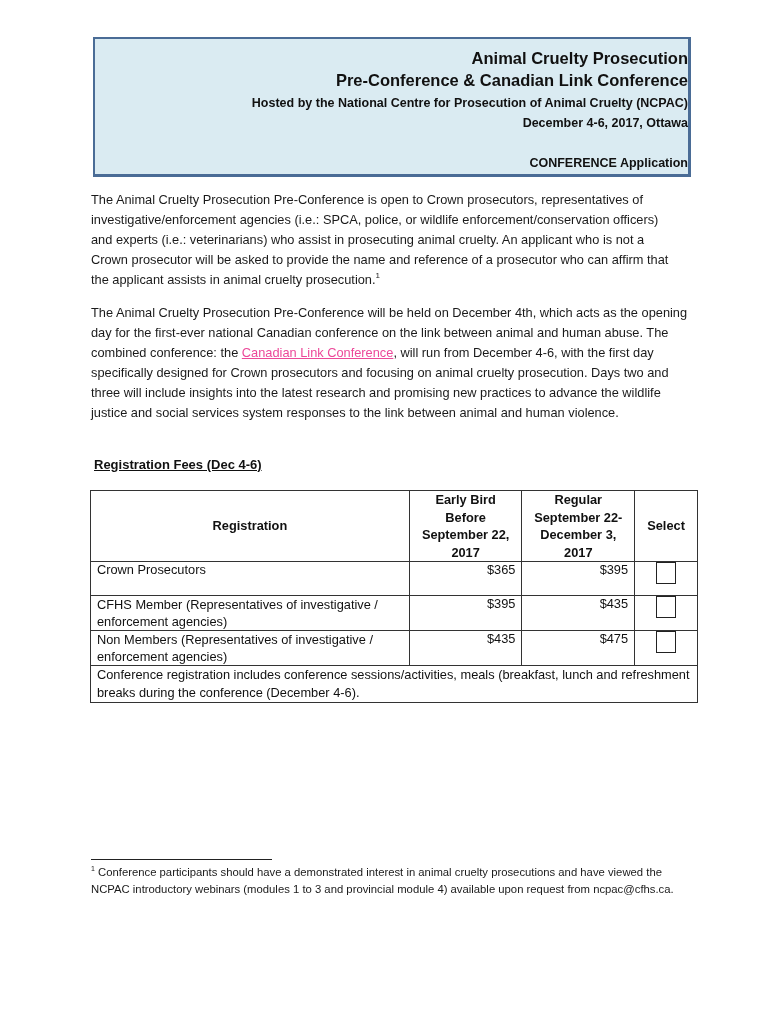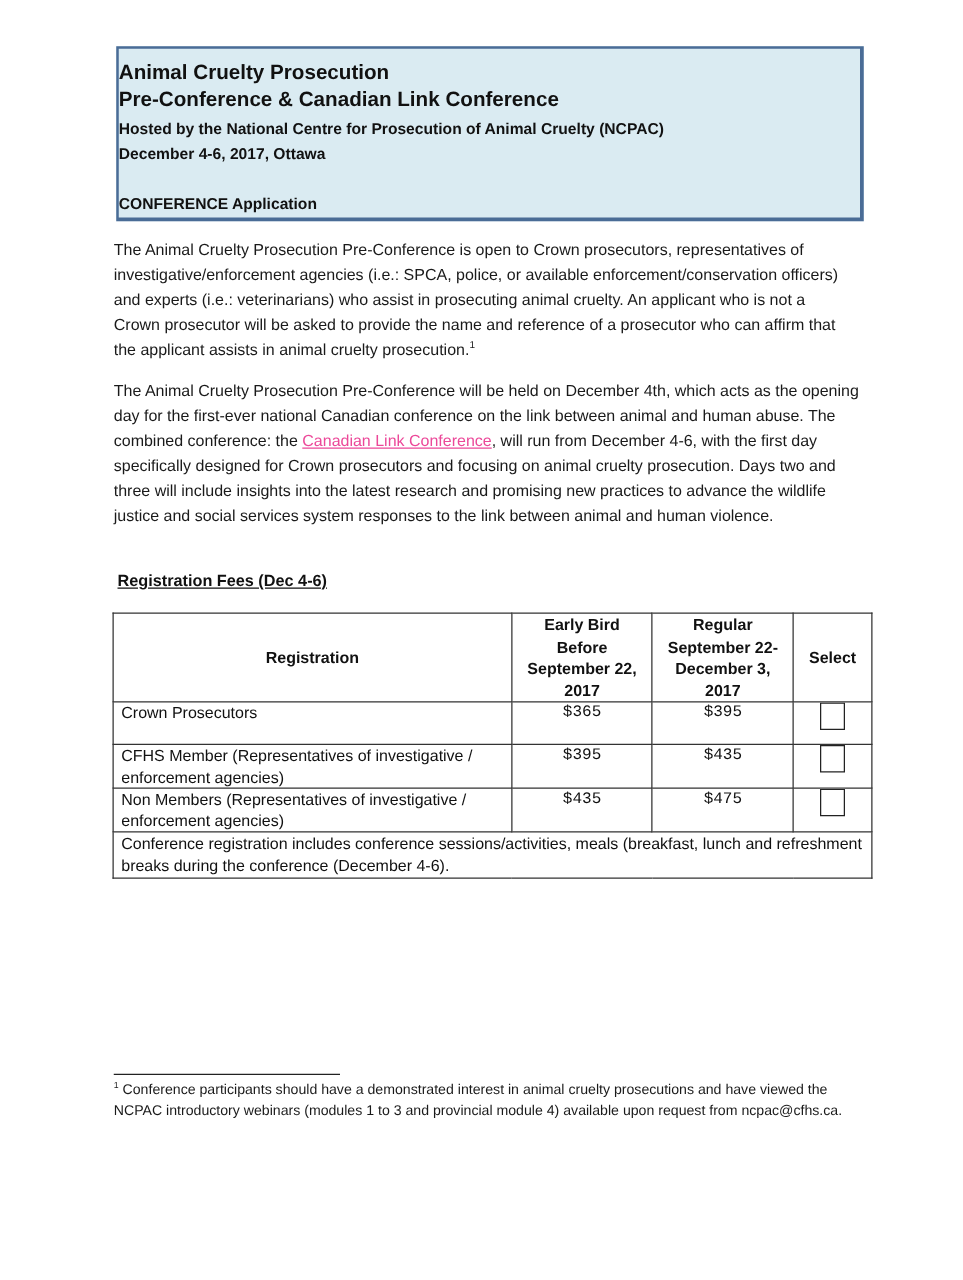--- a/index.html
+++ b/index.html
@@ -2,40 +2,40 @@
 <html><head>
 <meta charset="utf-8">
 <style>
   html, body { margin:0; padding:0; background:#ffffff; }
   body { width:770px; height:1024px; position:relative; overflow:hidden;
          font-family:"Liberation Sans", sans-serif; color:#111; }
   .page { position:absolute; left:0; top:0; width:770px; height:1024px; }
 
   .header-box { position:absolute; left:93px; top:37px; width:598px; height:140px;
     background:#daebf2; border:2px solid #4a6c96; border-right-width:3px; border-bottom-width:3px;
-    box-sizing:border-box; text-align:left; }
+    box-sizing:border-box; text-align:right; }
   .h-title { position:absolute; left:0; right:0; font-weight:bold; font-size:16.5px; color:#111; }
   .h-sub { position:absolute; left:0; right:0; font-weight:bold; font-size:12.5px; color:#111; }
 
   .para { position:absolute; left:91px; width:600px; font-size:12.8px; line-height:20px; color:#1a1a1a; }
   .para .line { display:block; white-space:nowrap; }
   sup { font-size:8px; vertical-align:6px; line-height:0; }
   .link { color:#ec4899; text-decoration:underline; }
 
   .section-title { position:absolute; left:94px; top:457px; font-weight:bold; font-size:13px; color:#111;text-decoration:underline; }
 
   table.fees { position:absolute; left:90px; top:490px; width:608px; border-collapse:collapse;
     font-size:12.8px; color:#111; }
   table.fees td, table.fees th { border:1px solid #333; padding:0 6px; vertical-align:top;margin-left:12px; }
   table.fees th { font-weight:bold; text-align:center; vertical-align:middle; line-height:17.5px; }
   .col-reg { width:308px; }
   .col-early { width:100px; }
   .col-regular { width:100px; }
   .col-select { width:50px; }
-  td.price { text-align:center;font-family:Liberation Mono, monospace; }
+  td.price { text-align:right; }
   td.sel { text-align:center; vertical-align:middle; padding:0; }
   .checkbox { display:inline-block; width:20px; height:22px; border:1.6px solid #222; box-sizing:border-box;
     background:#fff; cursor:pointer; }
   td.note { line-height:18px; padding-top:0; padding-bottom:0; }
 
   .fn-rule { position:absolute; left:91px; top:859px; width:181px; height:1px; background:#222; }
   .footnote { position:absolute; left:91px; top:864px; width:620px; font-size:11.3px; line-height:17px; color:#1a1a1a; }
   .footnote .line { display:block; white-space:nowrap; }
   .footnote sup { font-size:7px; vertical-align:5px; }
 </style>
@@ -47,21 +47,21 @@
   <div class="header-box">
     <div class="h-title" style="top:10px;">Animal Cruelty Prosecution</div>
     <div class="h-title" style="top:32px;">Pre-Conference &amp; Canadian Link Conference</div>
     <div class="h-sub" style="top:57px;">Hosted by the National Centre for Prosecution of Animal Cruelty (NCPAC)</div>
     <div class="h-sub" style="top:77px;">December 4-6, 2017, Ottawa</div>
     <div class="h-sub" style="top:117px;">CONFERENCE Application</div>
   </div>
 
   <div class="para" style="top:190px;">
     <span class="line">The Animal Cruelty Prosecution Pre-Conference is open to Crown prosecutors, representatives of</span>
-    <span class="line">investigative/enforcement agencies (i.e.: SPCA, police, or available enforcement/conservation officers)</span>
+    <span class="line">investigative/enforcement agencies (i.e.: SPCA, police, or wildlife enforcement/conservation officers)</span>
     <span class="line">and experts (i.e.: veterinarians) who assist in prosecuting animal cruelty. An applicant who is not a</span>
     <span class="line">Crown prosecutor will be asked to provide the name and reference of a prosecutor who can affirm that</span>
     <span class="line"><span>the applicant assists in animal cruelty prosecution.</span><sup>1</sup></span>
   </div>
 
   <div class="para" style="top:303px;">
     <span class="line">The Animal Cruelty Prosecution Pre-Conference will be held on December 4th, which acts as the opening</span>
     <span class="line">day for the first-ever national Canadian conference on the link between animal and human abuse. The</span>
     <span class="line"><span>combined conference: the </span><a class="link">Canadian Link Conference</a><span>, will run from December 4-6, with the first day</span></span>
     <span class="line">specifically designed for Crown prosecutors and focusing on animal cruelty prosecution. Days two and</span>

